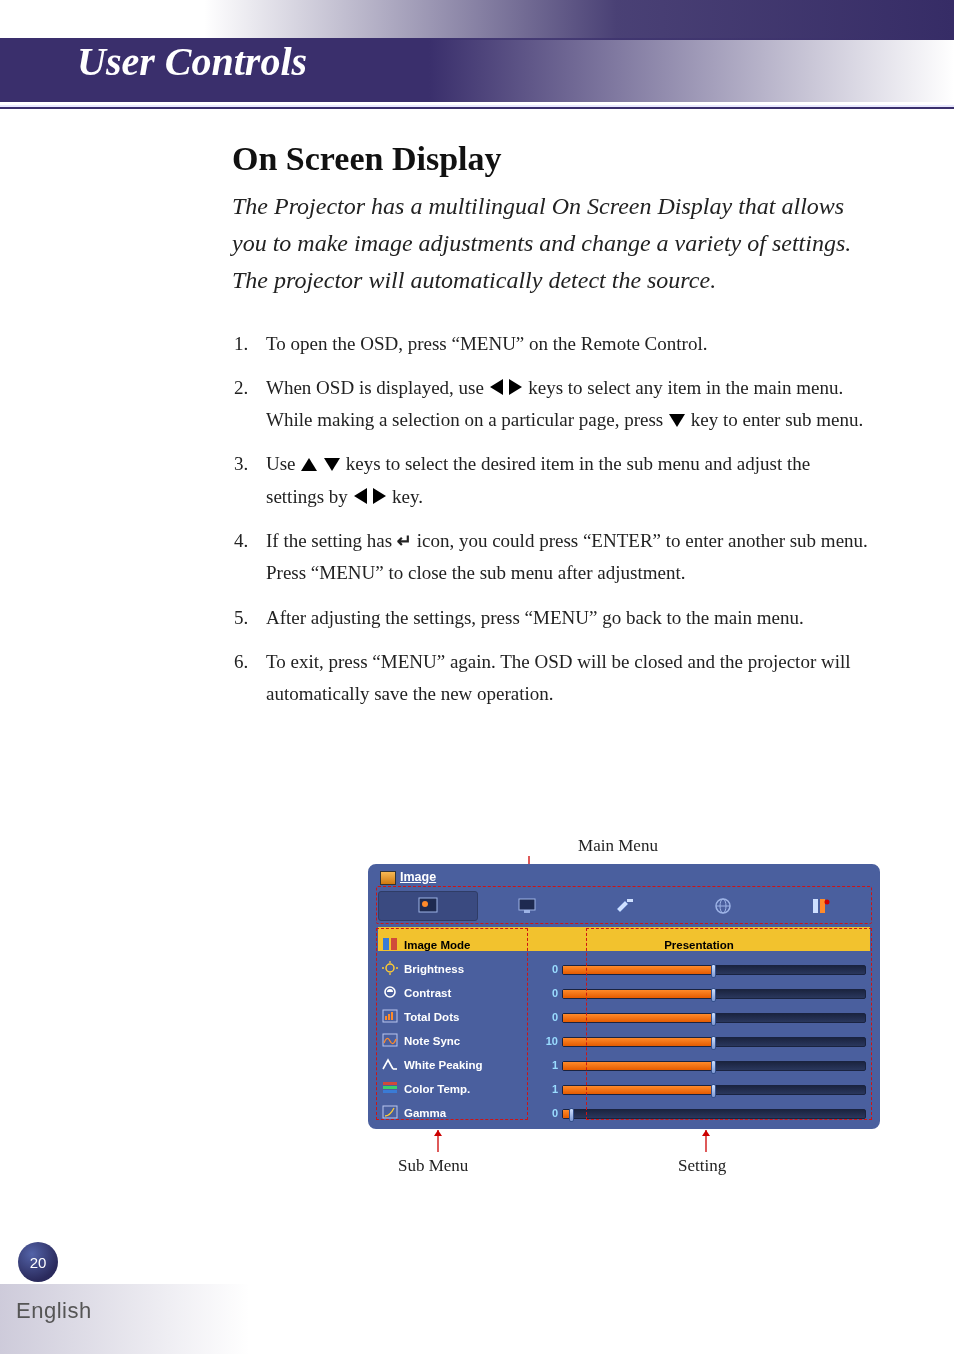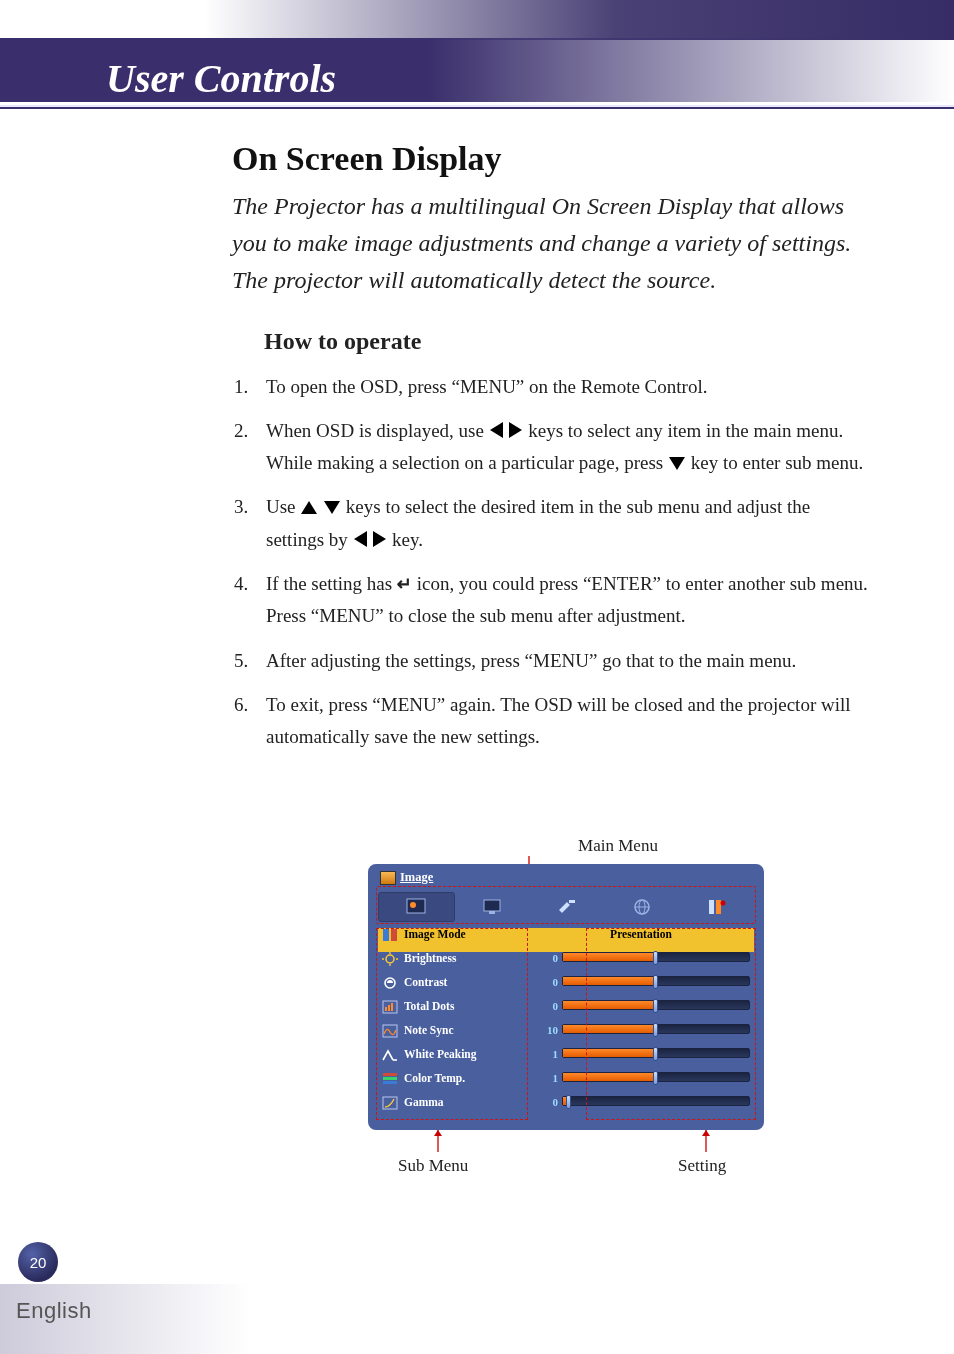--- a/index.html
+++ b/index.html
@@ -17,22 +17,22 @@
     top: 0; right: 0;
     width: 750px; height: 40px;
     background: linear-gradient(to right, rgba(54,44,102,0) 0%, rgba(54,44,102,0.9) 55%, rgba(54,44,102,1) 100%);
     pointer-events: none;
   }
   .banner {
     position: absolute;
     top: 38px; left: 0;
     width: 100%; height: 64px;
     background: linear-gradient(to right, #3a2f6c 0%, #3a2f6c 45%, rgba(58,47,108,0.0) 100%);
-    display: flex; align-items: flex-end;
-    padding-left: 106px;
+    display: flex; align-items: flex-start;
+    padding-left: 77px;
   }
   .banner-rule {
     position: absolute;
     top: 105px; left: 0;
     width: 100%; height: 4px;
     border-top: 2px solid #e8e8ff;
     border-bottom: 2px solid #3a2f6c;
   }
   .banner span {
     color: #fff;
@@ -140,27 +140,27 @@
   }
   .label-top {
     text-align: center;
     font-family: "Palatino Linotype", Palatino, serif;
     font-size: 17px;
     margin-bottom: 2px;
     margin-left: 60px;
   }
   .osd-shell {
     margin-top: 8px;
-    width: 396px;
+    width: 512px;
     border: 4px solid #4a5f9e;
     border-radius: 8px;
     background: #4a5f9e;
     padding-bottom: 6px;
     position: relative;
-    font-family: Liberation Serif, serif;
+    font-family: Liberation Sans, sans-serif;
   }
   .osd-title {
     color: #fff;
     font-weight: bold;
     font-size: 12.5px;
     text-decoration: underline;
     padding: 2px 10px 3px 28px;
     position: relative;
   }
   .osd-title::before {
@@ -188,21 +188,21 @@
     background: #3a4a80;
     border: 1px solid #2f3c66;
     border-radius: 3px;
   }
   .osd-body {
     background: #4a5f9e;
     padding: 0 6px;
   }
   .osd-row {
     display: flex;
-    align-items: flex-start;
+    align-items: flex-end;
     height: 24px;
     padding: 0 4px;
     color: #fff;
     font-size: 11.5px;
     font-weight: bold;
   }
   .osd-row.selected {
     background: #f2c22e;
     color: #000;
   }
@@ -295,21 +295,20 @@
 
 <div class="top-grad"></div>
 <div class="banner">
   <span>User Controls</span>
 </div>
 <div class="banner-rule"></div>
 
 <div class="main">
   <h1>On Screen Display</h1>
   <p class="intro">The Projector has a multilingual On Screen Display that allows you to make image adjustments and change a variety of settings. The projector will automatically detect the source.</p>
-  <h2>How to operate</h2>
 
   <ol class="steps">
     <li><span>To open the OSD, press “MENU” on the Remote Control.</span></li>
     <li>
       <span>When OSD is displayed, use </span>
       <span class="tri tri-left"></span>
       <span class="tri tri-right"></span>
       <span> keys to select any item in the main menu. While making a selection on a particular page, press </span>
       <span class="tri tri-down"></span>
       <span> key to enter sub menu.</span>
@@ -321,22 +320,22 @@
       <span> keys to select the desired item in the sub menu and adjust the settings by </span>
       <span class="tri tri-left"></span>
       <span class="tri tri-right"></span>
       <span> key.</span>
     </li>
     <li>
       <span>If the setting has </span>
       <span class="enter-icon">↵</span>
       <span> icon, you could press “ENTER” to enter another sub menu. Press “MENU” to close the sub menu after adjustment.</span>
     </li>
-    <li><span>After adjusting the settings, press “MENU” go that to the main menu.</span></li>
-    <li><span>To exit, press “MENU” again. The OSD will be closed and the projector will automatically save the new settings.</span></li>
+    <li><span>After adjusting the settings, press “MENU” go back to the main menu.</span></li>
+    <li><span>To exit, press “MENU” again. The OSD will be closed and the projector will automatically save the new operation.</span></li>
   </ol>
 </div>
 
 <div class="note-col">
 </div>
 
 <div class="diagram">
   <div class="label-top">Main Menu</div>
   <svg class="arrow-svg" style="left:155px; top:20px;" width="12" height="18">
     <line x1="6" y1="0" x2="6" y2="14" stroke="#c00" stroke-width="1.3"></line>

